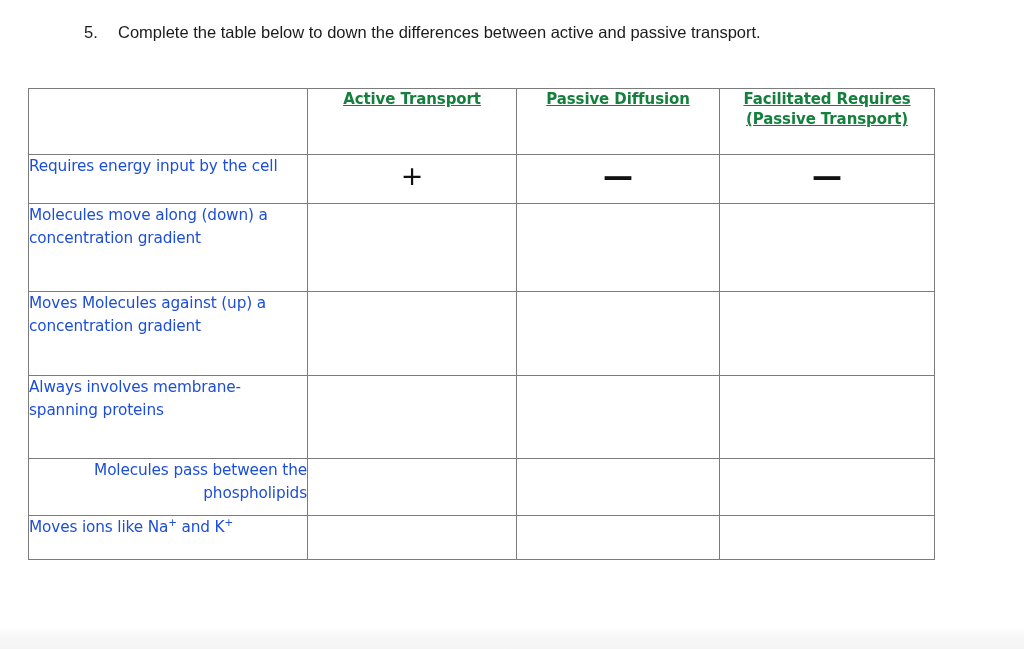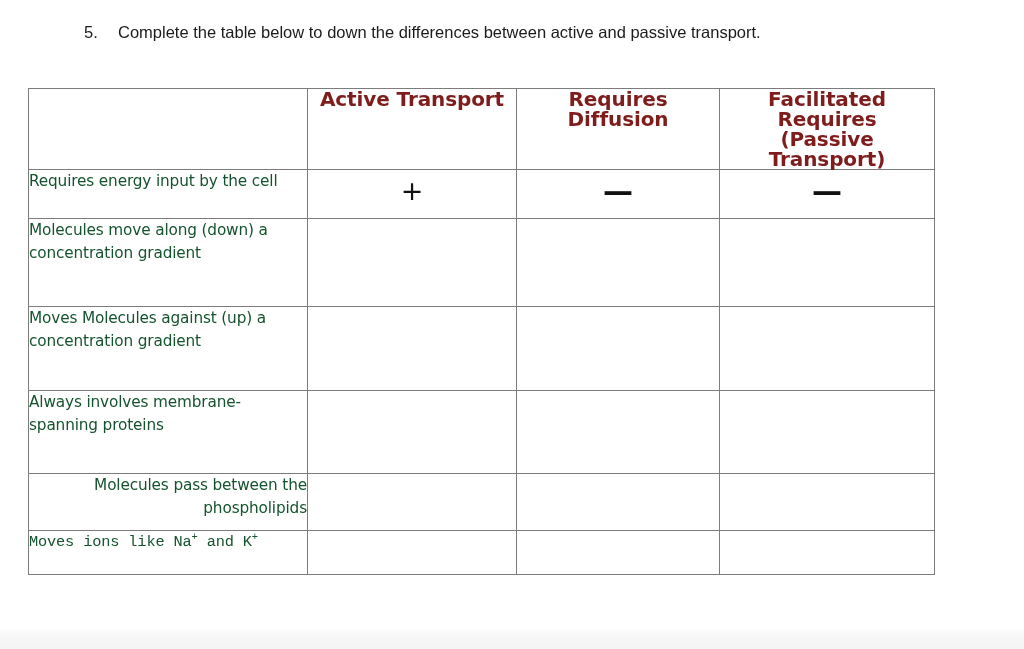--- a/index.html
+++ b/index.html
@@ -65,35 +65,36 @@
   col.c2 { width: 203px; }
   col.c3 { width: 215px; }
 
   
   thead th {
     height: 65px;
     text-align: center;
     vertical-align: middle;
     font-family: "DejaVu Sans", sans-serif;
     font-weight: bold;
-    font-size: 20px;
+    font-size: 15px;
     line-height: 20px;
     letter-spacing: -0.1px;
-    color: #7f1d1d;
+    color: #15803d;
     padding: 0 4px;
+    text-decoration: underline;
   }
   thead th.corner { }
 
   
   td.row-label {
     padding: 8px 0 8px 11px;
     font-family: "DejaVu Sans", sans-serif;
     font-size: 15.3px;
     line-height: 22.5px;
-    color: #14532d;
+    color: #1d4ed8;
     vertical-align: top;
     letter-spacing: -0.15px;
   }
   td.mark-cell {
     text-align: center;
     vertical-align: top;
   }
   td.mark-cell .mark {
     display: block;
     font-family: "DejaVu Sans", sans-serif;
@@ -110,21 +111,21 @@
   td.mark-cell .mark.empty {
     visibility: hidden;
   }
 
   
   tr.r0 td { height: 48px; }
   tr.r1 td { height: 87px; }
   tr.r2 td { height: 83px; }
   tr.r3 td { height: 82px; margin-left: 20px; }
   tr.r4 td { height: 56px; text-align: right; }
-  tr.r5 td { height: 43px; font-family: Liberation Mono, monospace; }
+  tr.r5 td { height: 43px; }
 
   sup {
     font-size: 0.68em;
     vertical-align: super;
     line-height: 0;
   }
 
   
   #page-bottom-band {
     position: absolute;
@@ -148,21 +149,21 @@
     <col class="c0">
       <col class="c1">
       <col class="c2">
       <col class="c3">
   </colgroup>
 
   <thead>
     <tr>
       <th class="corner"></th>
       <th>Active Transport</th>
-      <th>Requires Diffusion</th>
+      <th>Passive Diffusion</th>
       <th>
         <span>Facilitated Requires</span><br>
         <span>(Passive Transport)</span>
       </th>
     </tr>
   </thead>
 
   <tbody>
 
     <tr class="r0">

